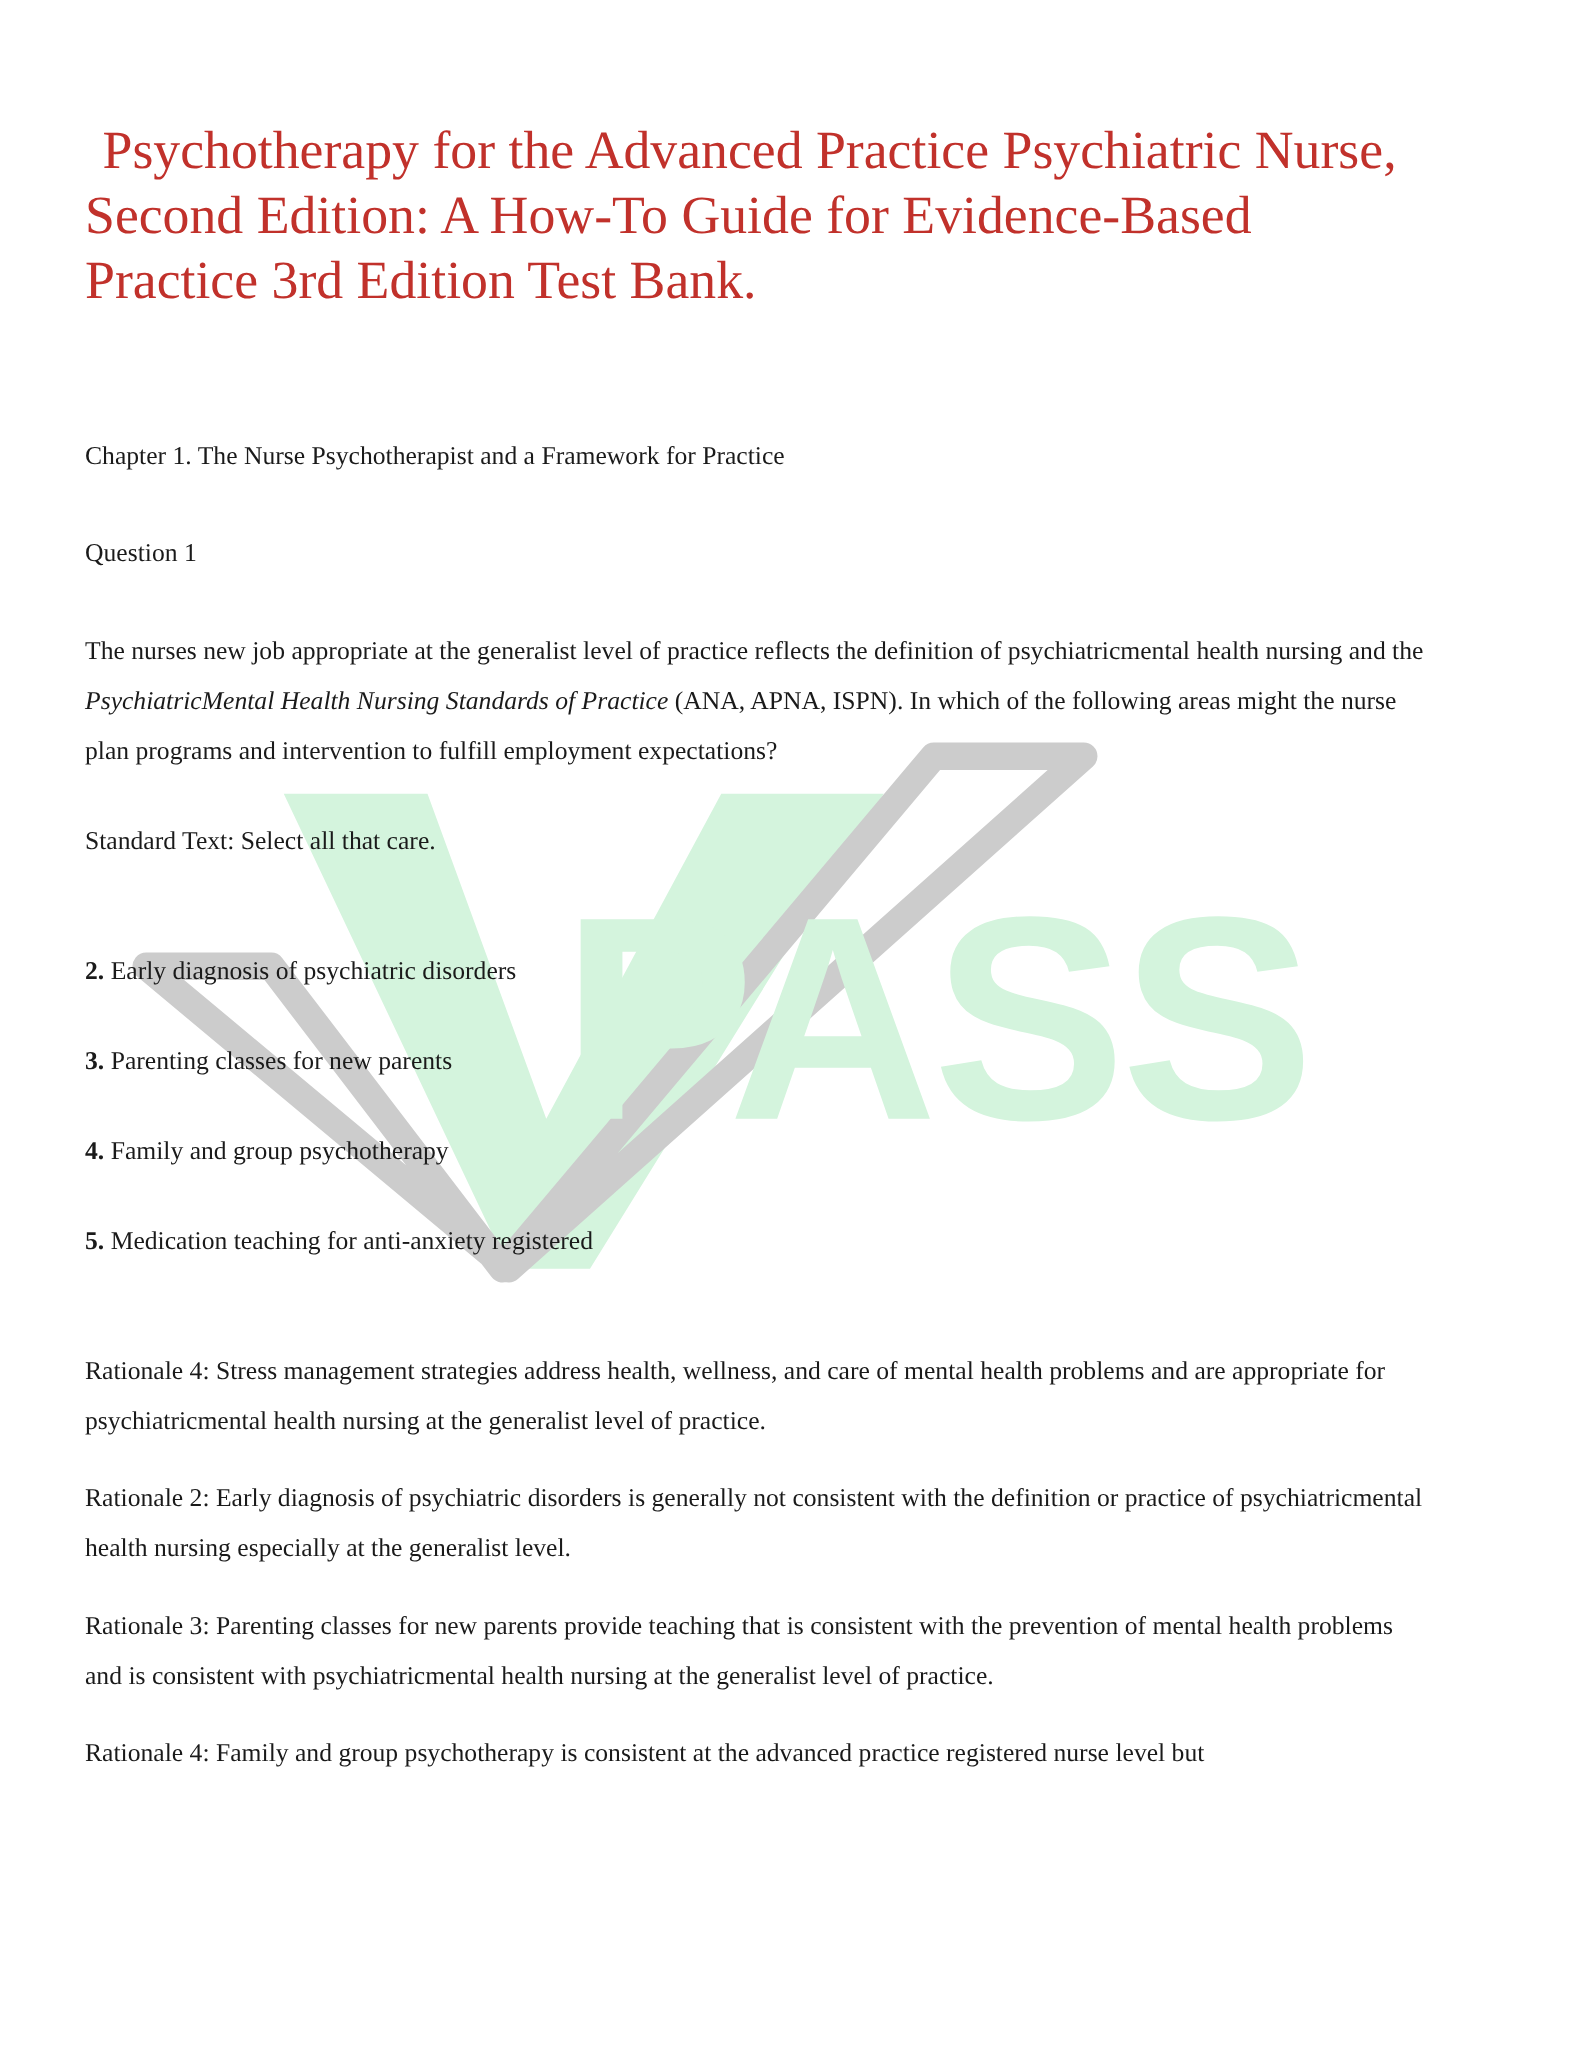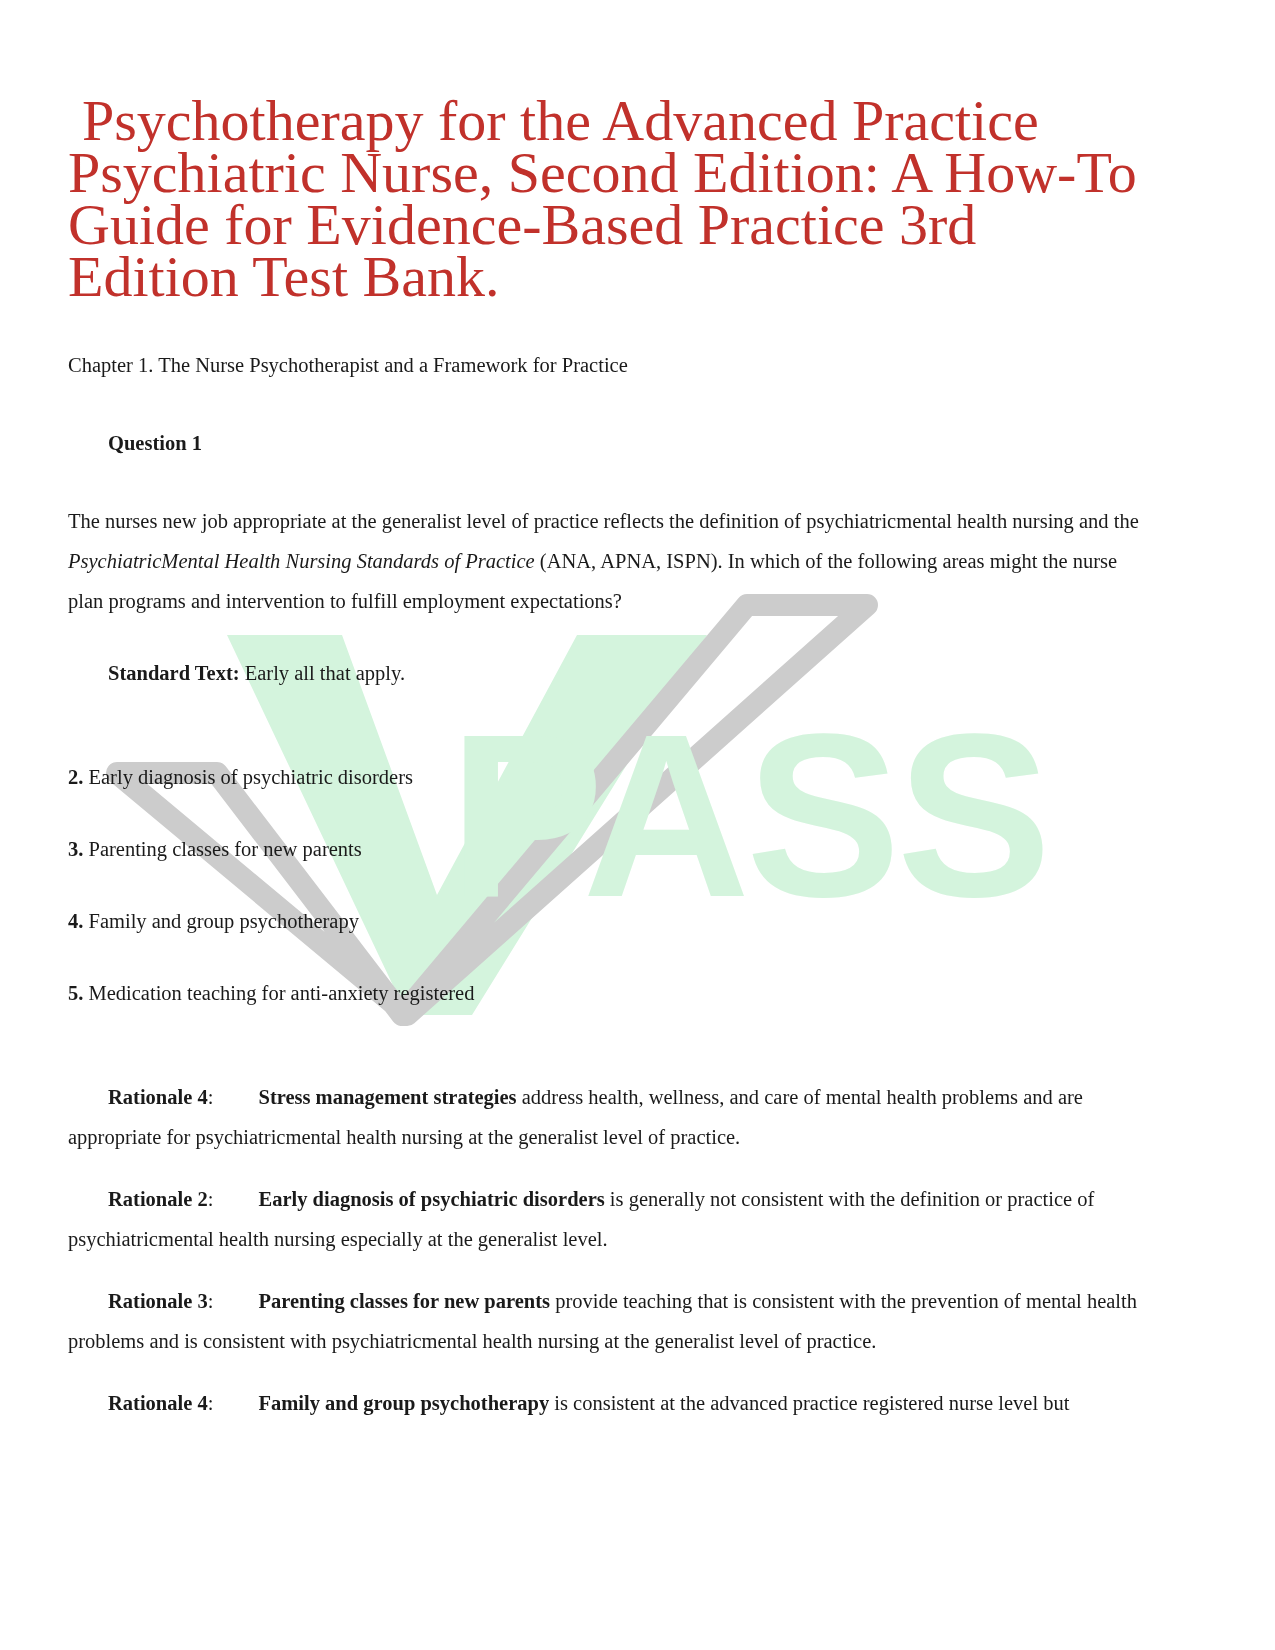--- a/index.html
+++ b/index.html
@@ -53,21 +53,21 @@
     z-index: 1;
     padding: 0;
   }
 
   .doc-title {
     position: absolute;
     left: 68px;
     top: 95px;
     width: 1080px;
     color: #c1312b;
-    font-size: 58px;
+    font-size: 43px;
     line-height: 52px;
     font-weight: normal;
     margin: 0;
     text-indent: 14px;
   }
 
   .content {
     position: absolute;
     left: 68px;
     top: 345px;
@@ -77,21 +77,21 @@
   p.para {
     margin: 0 0 0 0;
     font-size: 20.5px;
     line-height: 40px;
     text-align: left;
   }
   .spacer-lg { height: 38px; }
   .spacer-md { height: 32px; }
   .spacer-sm { height: 22px; }
 
-  b, .b { font-weight: bold; margin-left: 40px; }
+  b, .b { font-weight: normal; }
   i, .i { font-style: italic; }
 
   .opt-num { font-weight: bold; }
 </style>
 </head>
 <body>
 
 <div id="watermark">
   <svg viewBox="0 0 1010 420">
 
@@ -118,21 +118,21 @@
     <p class="para">
       <b>Question 1</b>
     </p>
 
     <div class="spacer-lg"></div>
 
     <p class="para"><span>The nurses new job appropriate at the generalist level of practice reflects the definition of psychiatricmental health nursing and the </span><i>PsychiatricMental Health Nursing Standards of Practice</i><span> (ANA, APNA, ISPN). In which of the following areas might the nurse plan programs and intervention to fulfill employment expectations?</span></p>
 
     <div class="spacer-md"></div>
 
-    <p class="para"><b>Standard Text:</b><span> Early all that apply.</span></p>
+    <p class="para"><b>Standard Text:</b><span> Select all that care.</span></p>
 
     <div class="spacer-md"></div>
 
 
     <div class="spacer-md"></div>
 
     <p class="para"><span class="opt-num">2.</span><span> Early diagnosis of psychiatric disorders</span></p>
 
     <div class="spacer-md"></div>
 

